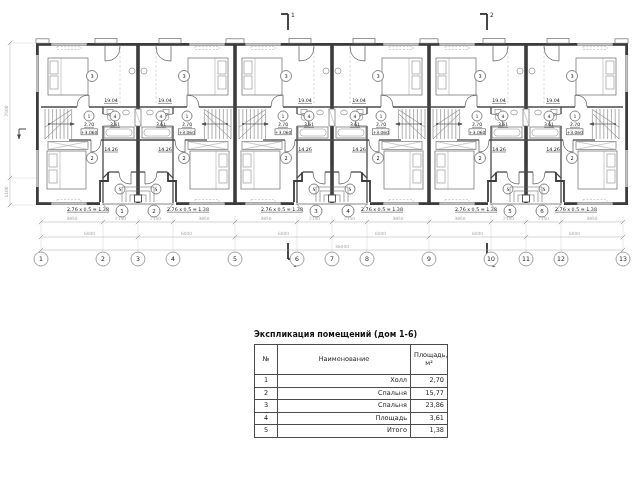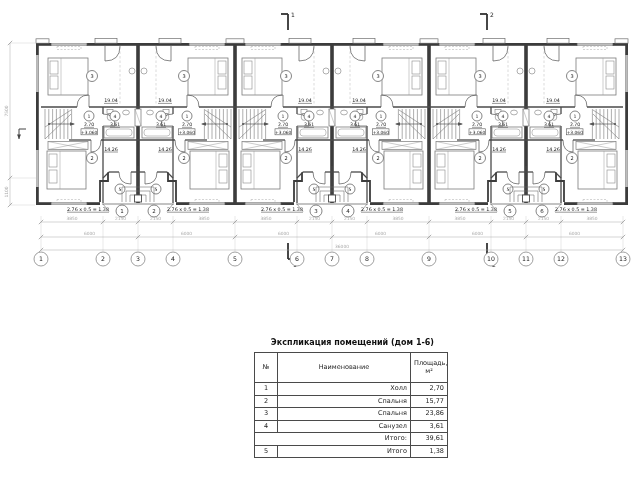--- a/index.html
+++ b/index.html
@@ -1,20 +1,20 @@
 <!DOCTYPE html>
 <html><head>
 <meta charset="utf-8">
 <style>
   html,body{margin:0;padding:0;background:#fff;}
   .screen{position:relative;width:640px;height:480px;background:#ffffff;overflow:hidden;
           font-family:"DejaVu Sans",sans-serif;}
   #plan{position:absolute;left:0;top:0;font-family:"DejaVu Sans",sans-serif;}
   .expl{position:absolute;left:254px;top:330px;width:180px;color:#1c1c1c;}
-  .expl-title{font-size:8px;font-weight:bold;text-align:right;margin-bottom:5px;color:#111;margin-top:8px;}
+  .expl-title{font-size:8px;font-weight:bold;text-align:left;margin-bottom:5px;color:#111;}
   table.expl-table{border-collapse:collapse;width:178px;table-layout:fixed;font-size:6.5px;color:#1c1c1c;}
   .expl-table th,.expl-table td{border:1px solid #4a4a4a;padding:0 3px;overflow:hidden;white-space:nowrap;line-height:1.15;}
   .expl-table th{height:29px;font-weight:normal;text-align:center;vertical-align:middle;}
   .expl-table td{height:11.5px;vertical-align:middle;}
   .c-num{width:16px;text-align:center;}
   .c-name{width:126px;text-align:right;}
   .c-area{width:30px;text-align:right;padding-right:5px;margin-left:47px;}
   .tright{text-align:right;padding-right:4px;}
 </style>
 </head>
@@ -765,26 +765,22 @@
         <td class="c-name">Спальня</td>
         <td class="c-area">15,77</td>
       </tr>
       <tr>
         <td class="c-num">3</td>
         <td class="c-name">Спальня</td>
         <td class="c-area">23,86</td>
       </tr>
       <tr>
         <td class="c-num">4</td>
-        <td class="c-name">Санузел</td>
+        <td class="c-name">Площадь</td>
         <td class="c-area">3,61</td>
-      </tr>
-      <tr>
-        <td colspan="2" class="tright">Итого:</td>
-        <td class="c-area">39,61</td>
       </tr>
       <tr>
         <td class="c-num">5</td>
         <td class="c-name">Итого</td>
         <td class="c-area">1,38</td>
       </tr>
     </tbody>
       </table>
   </div>
 </div>

